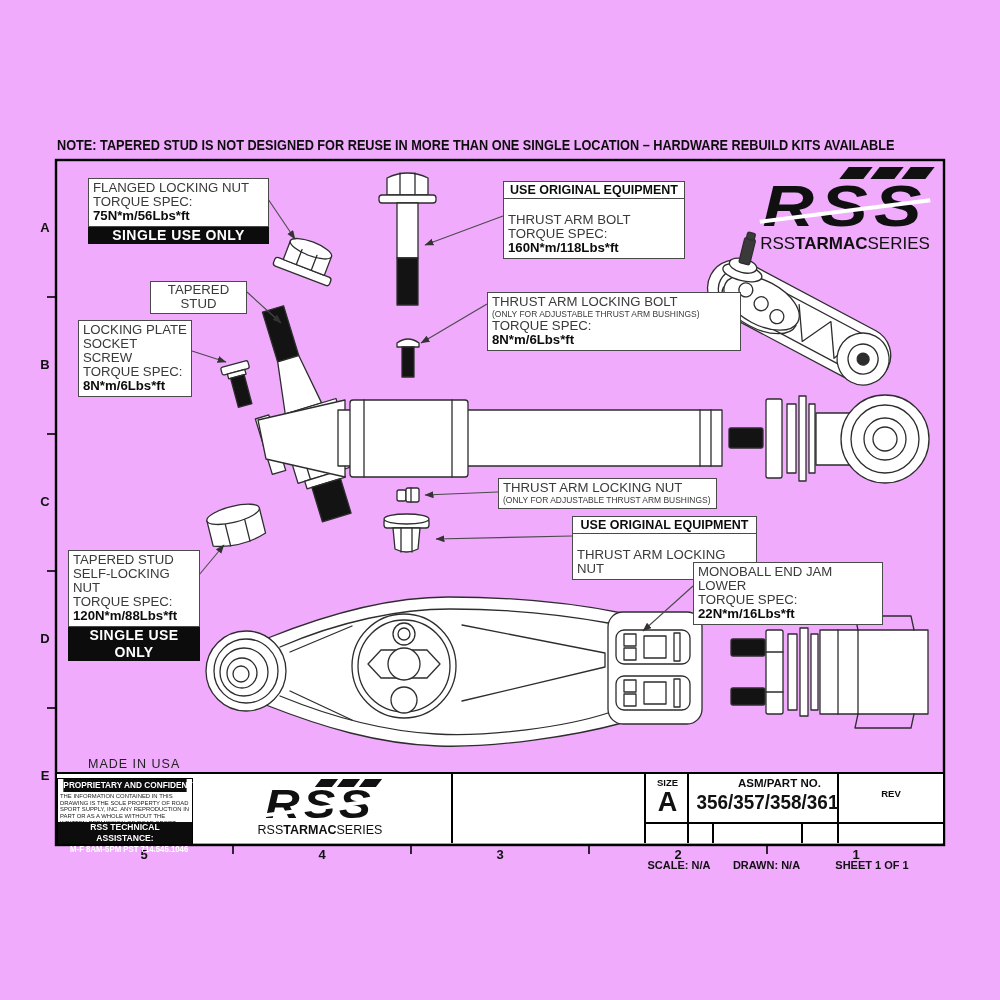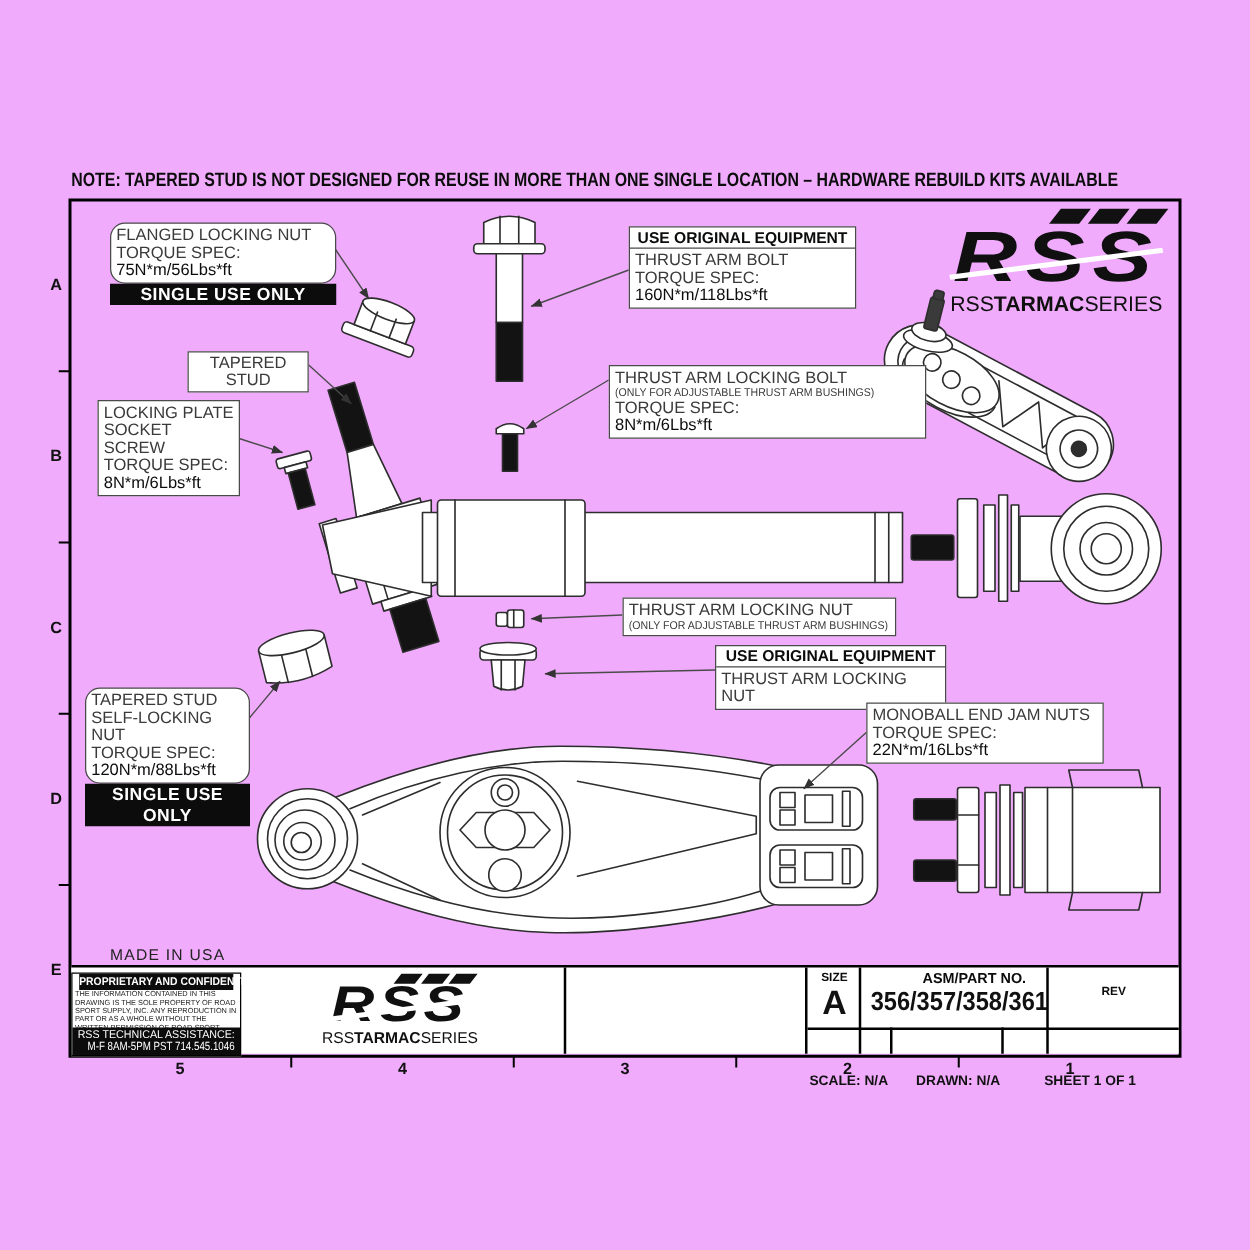--- a/index.html
+++ b/index.html
@@ -12,26 +12,26 @@
           color:#0d0d0d; white-space:nowrap; transform:scaleX(0.82); transform-origin:left top; }
 
   .rowlbl { position:absolute; left:37px; width:16px; text-align:center;
             font-size:13px; font-weight:bold; z-index:2; }
   .collbl { position:absolute; top:847px; width:20px; text-align:center;
             font-size:13px; font-weight:bold; z-index:2; }
 
   .co, .co-wrap { position:absolute; z-index:6; }
   .co { background:#fff; border:1.4px solid #4a4a4a; padding:2px 4px 3px;
         font-size:13.2px; line-height:14px; color:#3a3a3a; }
-  .co-wrap .co { position:static;border-radius:12px; }
-  .co .bold { font-weight:normal; color:#0c0c0c; }
+  .co-wrap .co { position:static; }
+  .co .bold { font-weight:bold; color:#0c0c0c; }
   .co .small { display:block; font-size:9px; line-height:10px; white-space:nowrap;
                transform:scaleX(0.94); transform-origin:left; }
   .co-head { font-weight:bold; color:#0c0c0c; text-align:center; font-size:12.5px;
-             border-bottom:1.4px solid #4a4a4a; margin:-2px -4px 2px; padding:1px 2px; }
+             border-bottom:1.4px solid #4a4a4a; margin:-2px -4px 14px; padding:1px 2px; }
   .badge { background:#0c0c0c; color:#fff; font-weight:bold; text-align:center;
            font-size:14px; line-height:17px; letter-spacing:0.4px; }
 
   .rsslogo { position:absolute; text-align:center; z-index:4; }
   .slashes { position:absolute; display:flex; }
   .slash { background:#111; transform:skewX(-38deg); }
   .rss-word { position:relative; display:inline-block; font-weight:bold; font-style:italic;
               color:#101010; white-space:nowrap; }
   .rss-word::after { content:""; position:absolute; left:-3px; right:-3px; top:55%;
                      height:3.5px; background:#fff; transform:rotate(-9deg); }
@@ -46,21 +46,21 @@
   .tb .v  { position:absolute; top:0; bottom:0; width:2px; background:#000; }
   .tb .v2 { position:absolute; top:48px; bottom:0; width:2px; background:#000; }
   .tb .h  { position:absolute; left:589px; right:0; top:48px; height:2px; background:#000; }
   .tb-prop { position:absolute; left:0; top:4px; width:136px; height:67px;
              border:1.2px solid #000; background:#fff; }
   .tb-prop-h { height:13px; background:#0c0c0c; color:#fff; font-weight:bold; font-size:9px;
                line-height:13px; text-align:center; white-space:nowrap;
                transform:scaleX(0.92); transform-origin:center; }
   .tb-prop-t { font-size:5.9px; line-height:6.7px; padding:1px 2px; color:#222; }
   .tb-prop-f { position:absolute; left:0; right:0; bottom:0; height:22px; background:#0c0c0c;
-               color:#fff; font-weight:normal; text-align:center; }
+               color:#fff; font-weight:bold; text-align:center; }
   .tb-prop-f .l1 { font-size:9px; line-height:11px; transform:scaleX(0.95); }
   .tb-prop-f .l2 { font-size:9.5px; line-height:10px; white-space:nowrap;
                    transform:scaleX(0.82); transform-origin:center; }
   .tb-title { position:absolute; left:396px; width:193px; top:0; height:48px; text-align:center; }
   .tb-title-main { margin-top:5px; font-size:19px; font-weight:bold; white-space:nowrap;
                    display:inline-block; transform:scaleX(0.95); color:#0c0c0c; }
   .tb-title-sub { font-size:15.5px; color:#333; margin-top:0px; }
   .tb-cell-label { font-size:9.5px; font-weight:bold; color:#0c0c0c; }
   .tb-size { position:absolute; left:589px; width:43px; top:0; text-align:center; }
   .tb-size-val { font-size:27px; font-weight:bold; line-height:28px; }
@@ -337,21 +337,21 @@
     <div class="co">
       <div>TAPERED STUD</div>
       <div>SELF-LOCKING NUT</div>
       <div>TORQUE SPEC:</div>
       <div class="bold">120N*m/88Lbs*ft</div>
     </div>
     <div class="badge">SINGLE USE ONLY</div>
   </div>
 
   <div class="co" style="left:693px; top:562px; width:190px;">
-    <div>MONOBALL END JAM NUTS</div>
+    <div>MONOBALL END JAM LOWER</div>
     <div>TORQUE SPEC:</div>
     <div class="bold">22N*m/16Lbs*ft</div>
   </div>
 
   <div class="madein">MADE IN USA</div>
 
   <div class="tb">
     <div class="v" style="left:394px"></div>
     <div class="v" style="left:587px"></div>
     <div class="v" style="left:630px"></div>

